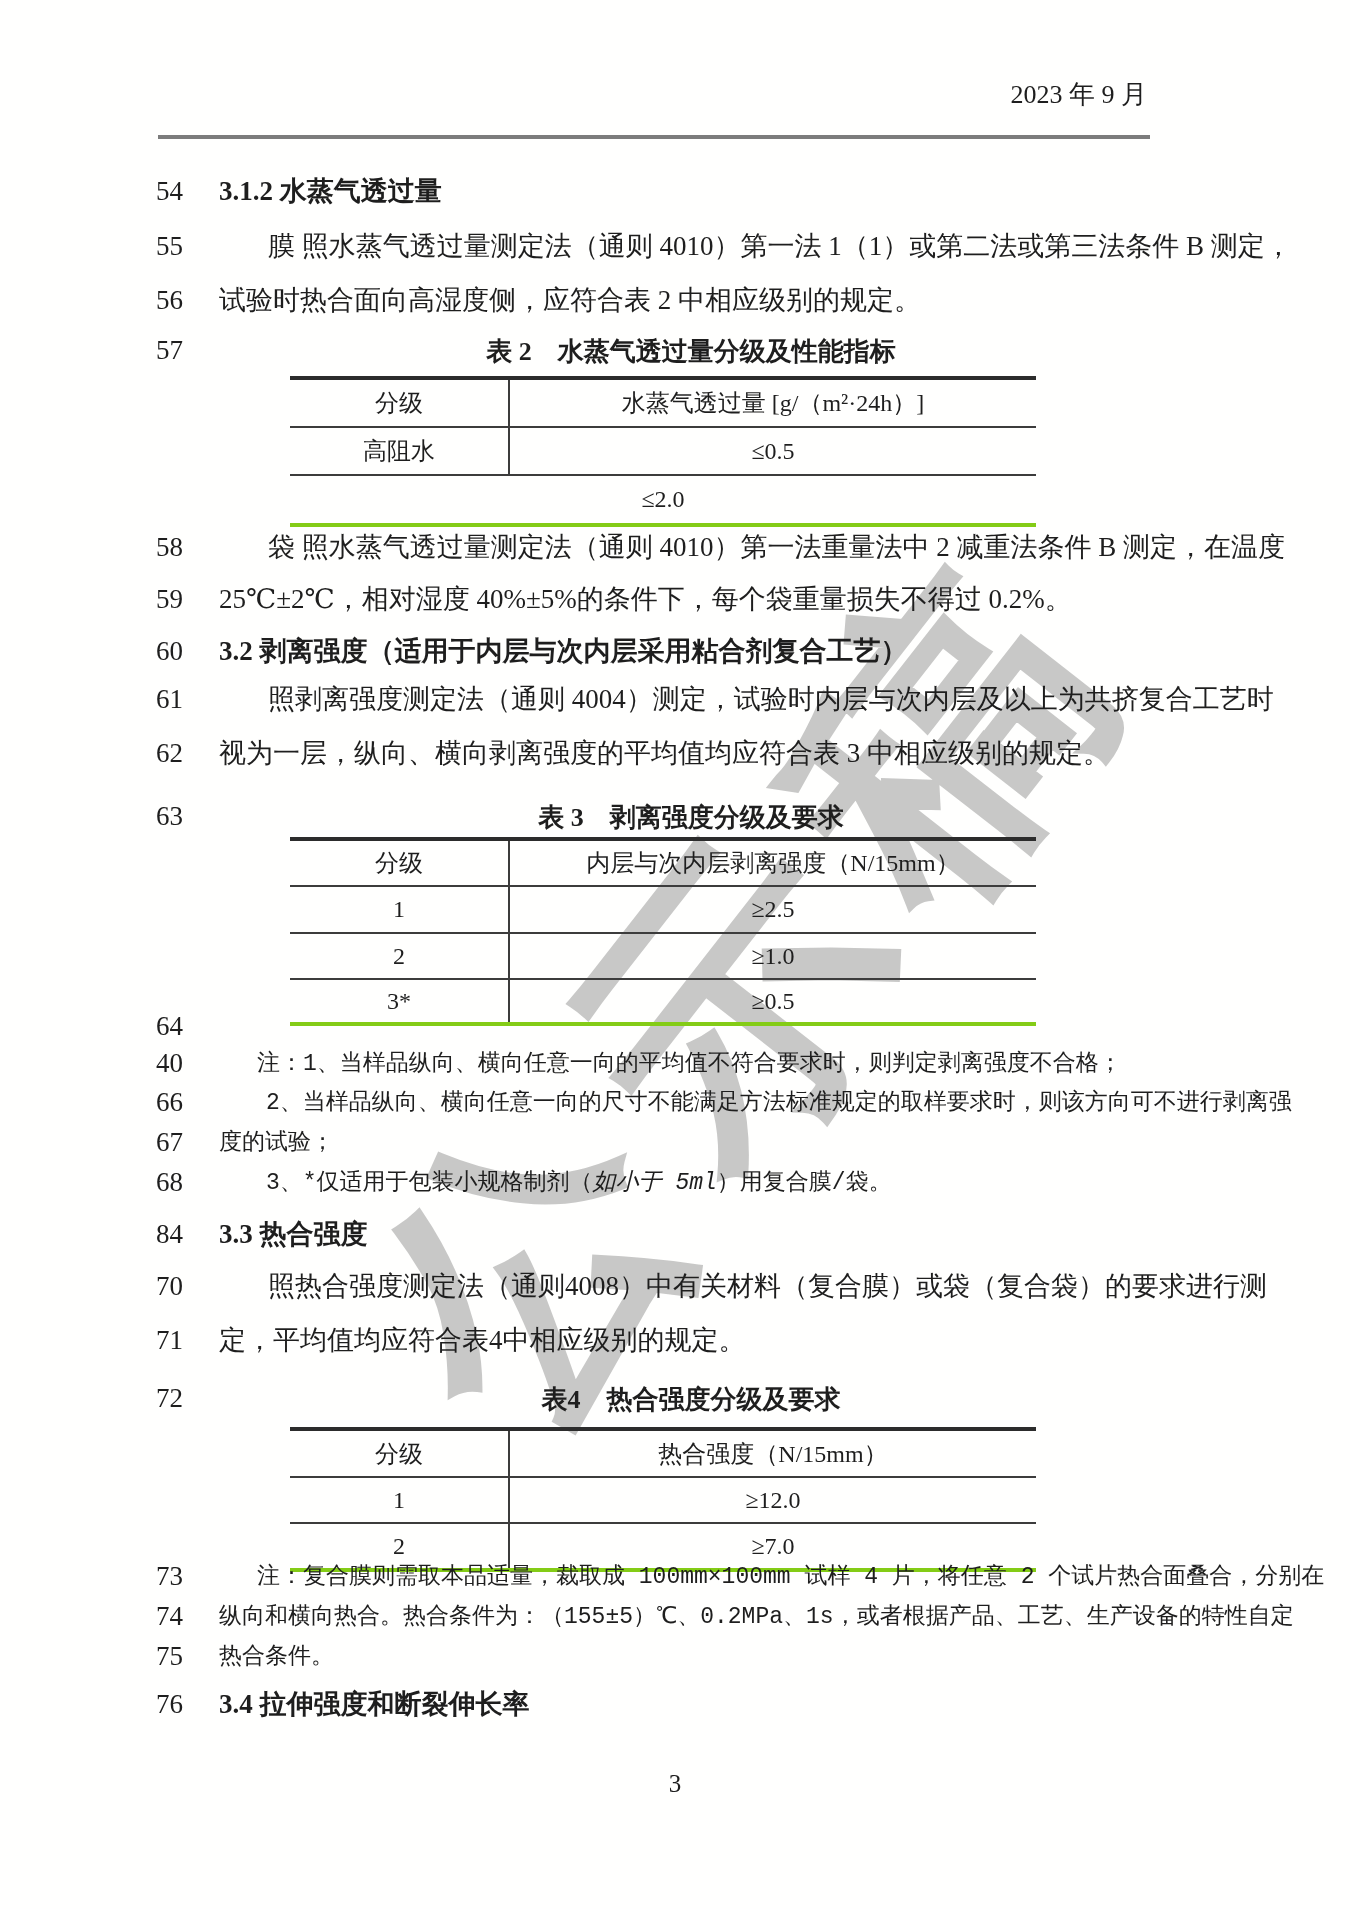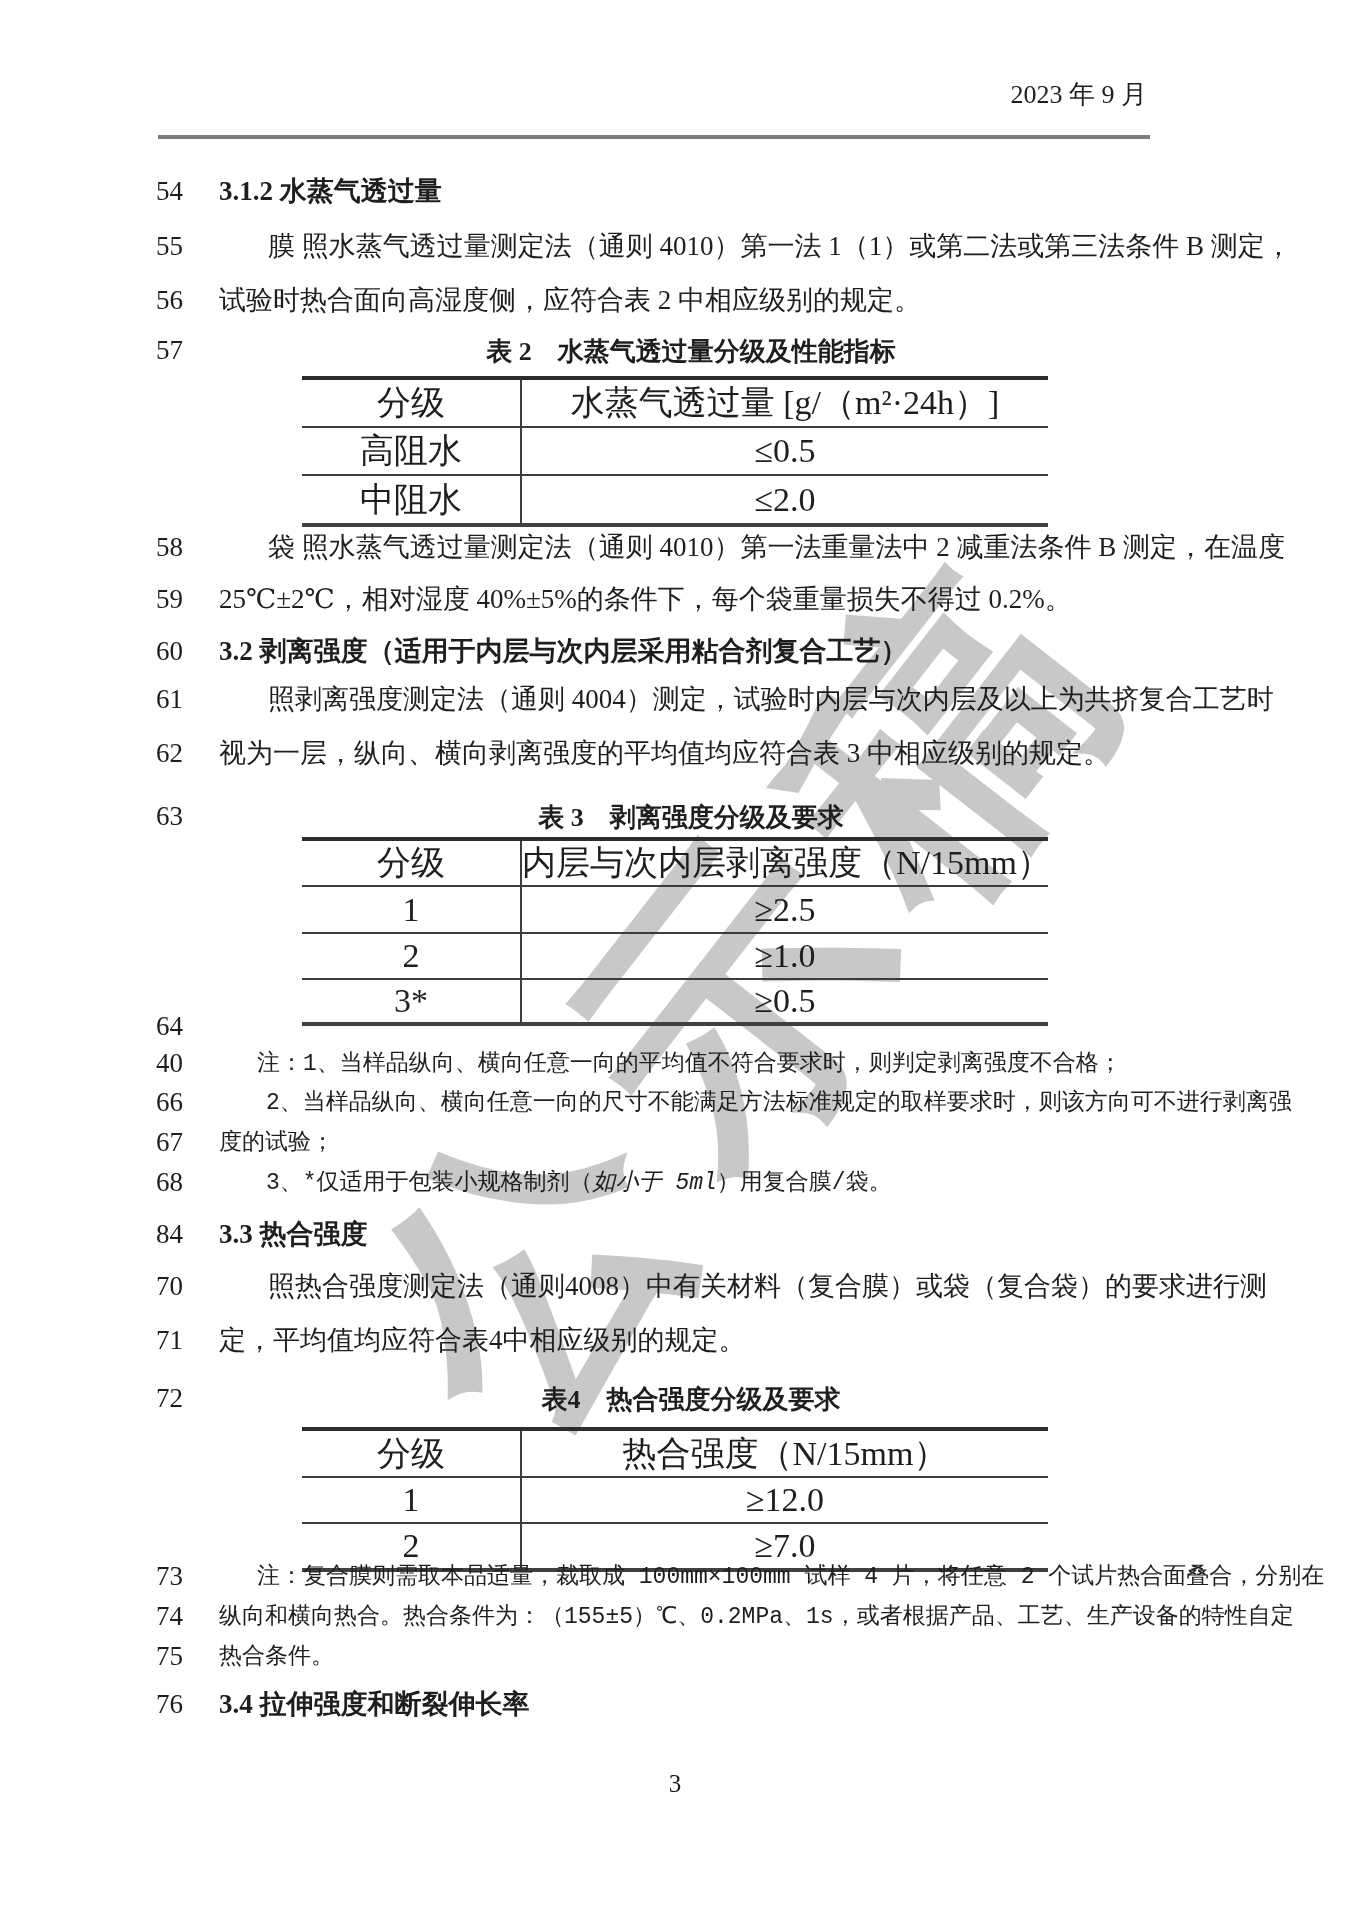--- a/index.html
+++ b/index.html
@@ -31,23 +31,23 @@
   .txt.heading{font-weight:bold;}
   .caption{
     position:absolute;left:302px;top:2px;width:746px;text-align:center;
     font-size:26px;font-weight:bold;white-space:nowrap;
   }
   .note{position:absolute;left:203px;top:4px;font-size:23px;line-height:26px;white-space:nowrap;font-family:Liberation Mono, monospace;}
   .note.n-indent{left:241px;}
   .note.n-indent2{left:250px;}
   .em-it{font-style:italic;}
   .ctable{
-    position:absolute;left:302px;width:746px;
-    border-top:4px solid #2c2c2c;border-bottom:4px solid #404040;
-    font-size:34px;
+    position:absolute;left:290px;width:746px;
+    border-top:4px solid #2c2c2c;border-bottom:4px solid #84cc16;
+    font-size:24px;
   }
   .trow{display:flex;border-top:2px solid #3c3c3c;}
   .trow:first-child{border-top:none;}
   .tcell{display:flex;align-items:center;justify-content:center;white-space:nowrap;}
   .tcell.c1{width:218px;border-right:2px solid #3c3c3c;flex:none;}
   .tcell.c2{flex:1;}
   .h46{height:46px;} .h47{height:47px;} .h45{height:45px;} .h44{height:44px;} .h42{height:42px;}
   .page-number{
     position:absolute;top:1770px;left:0;width:1350px;text-align:center;
     font-size:25px;
@@ -87,21 +87,20 @@
     <div class="ctable" style="top:376px">
       <div class="trow h46">
         <div class="tcell c1">分级</div>
         <div class="tcell c2">水蒸气透过量 [g/（m²·24h）]</div>
       </div>
       <div class="trow h46">
         <div class="tcell c1">高阻水</div>
         <div class="tcell c2">≤0.5</div>
       </div>
       <div class="trow h47">
-        <div class="tcell c1">中阻水</div>
         <div class="tcell c2">≤2.0</div>
       </div>
     </div>
 
     <div class="line" style="top:531px">
       <span class="lnum">58</span>
       <span class="txt indent">袋 照水蒸气透过量测定法（通则 4010）第一法重量法中 2 减重法条件 B 测定，在温度</span>
     </div>
 
     <div class="line" style="top:583px">

